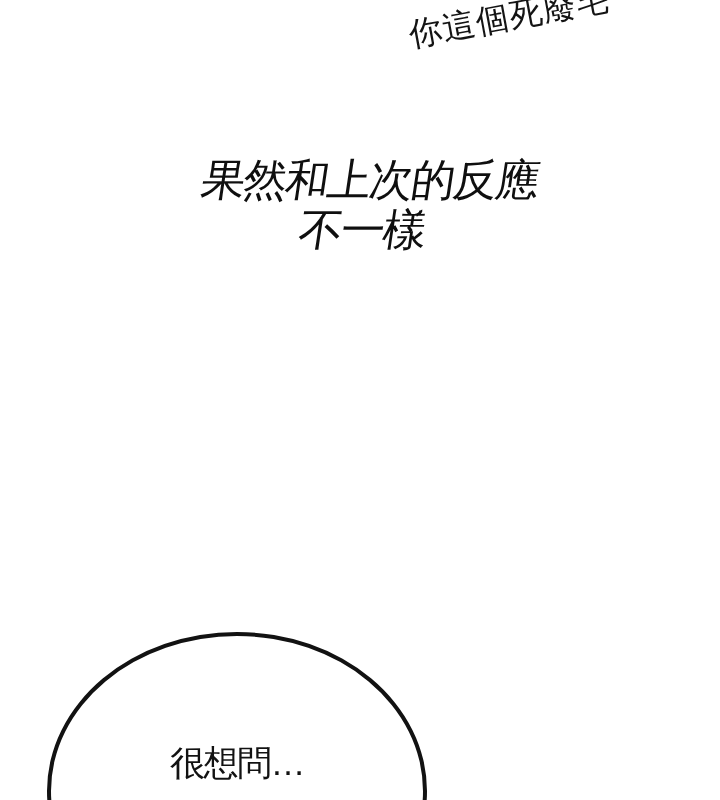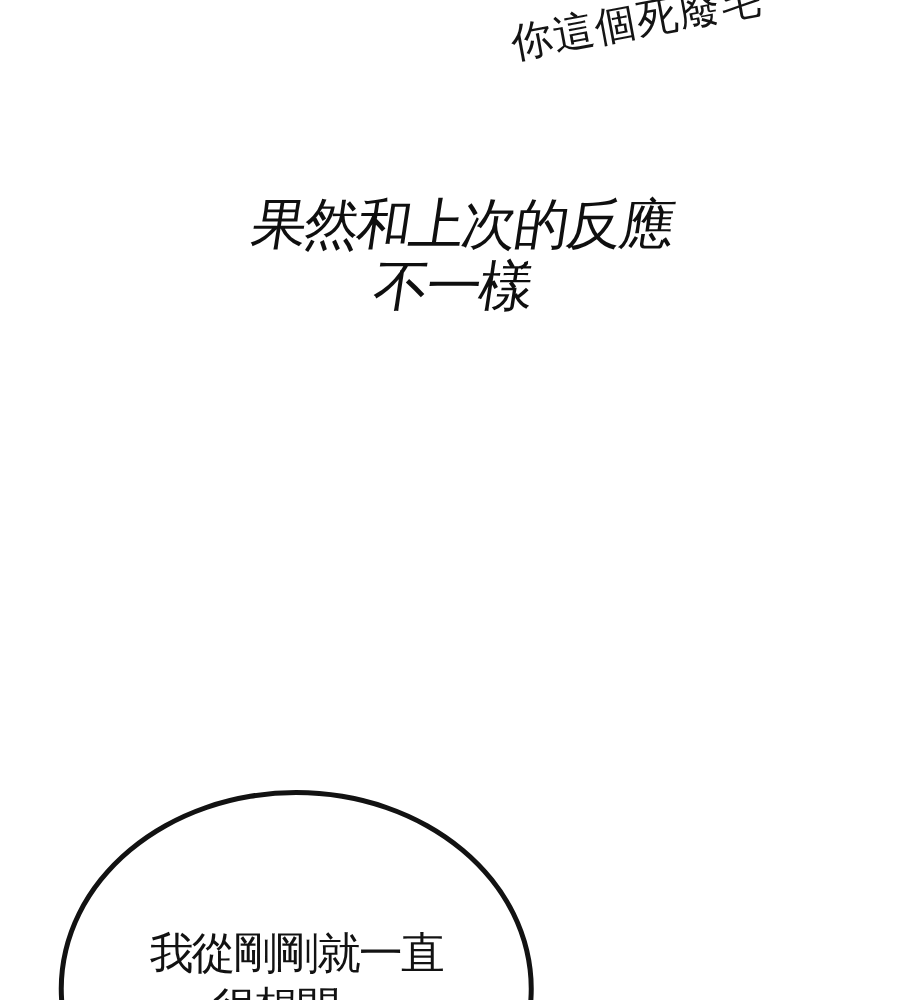--- a/index.html
+++ b/index.html
@@ -85,17 +85,16 @@
   <div class="handwritten-note">你這個死廢宅</div>
 
   <div class="narration">
     <span class="line">果然和上次的反應</span>
     <span class="line">不一樣</span>
   </div>
 
   <div class="speech-bubble"></div>
 
   <div class="bubble-text">
-    <span class="line">我從剛剛就一直</span>
     <span class="line">很想問…</span>
   </div>
 
 </div>
 
 </body></html>

